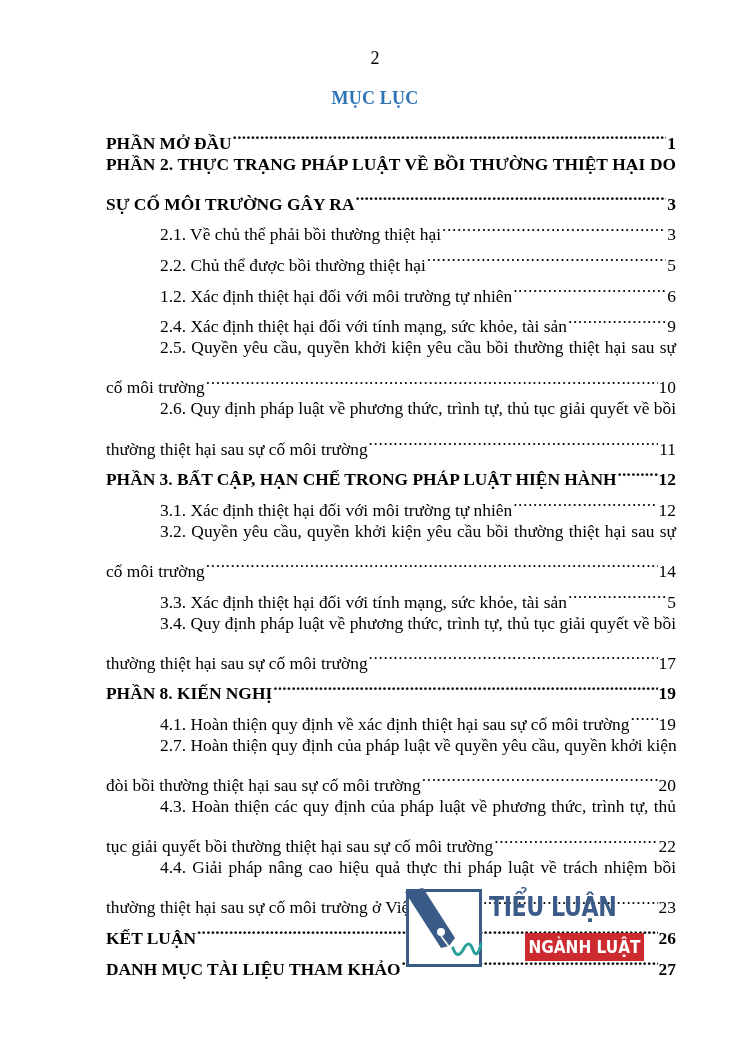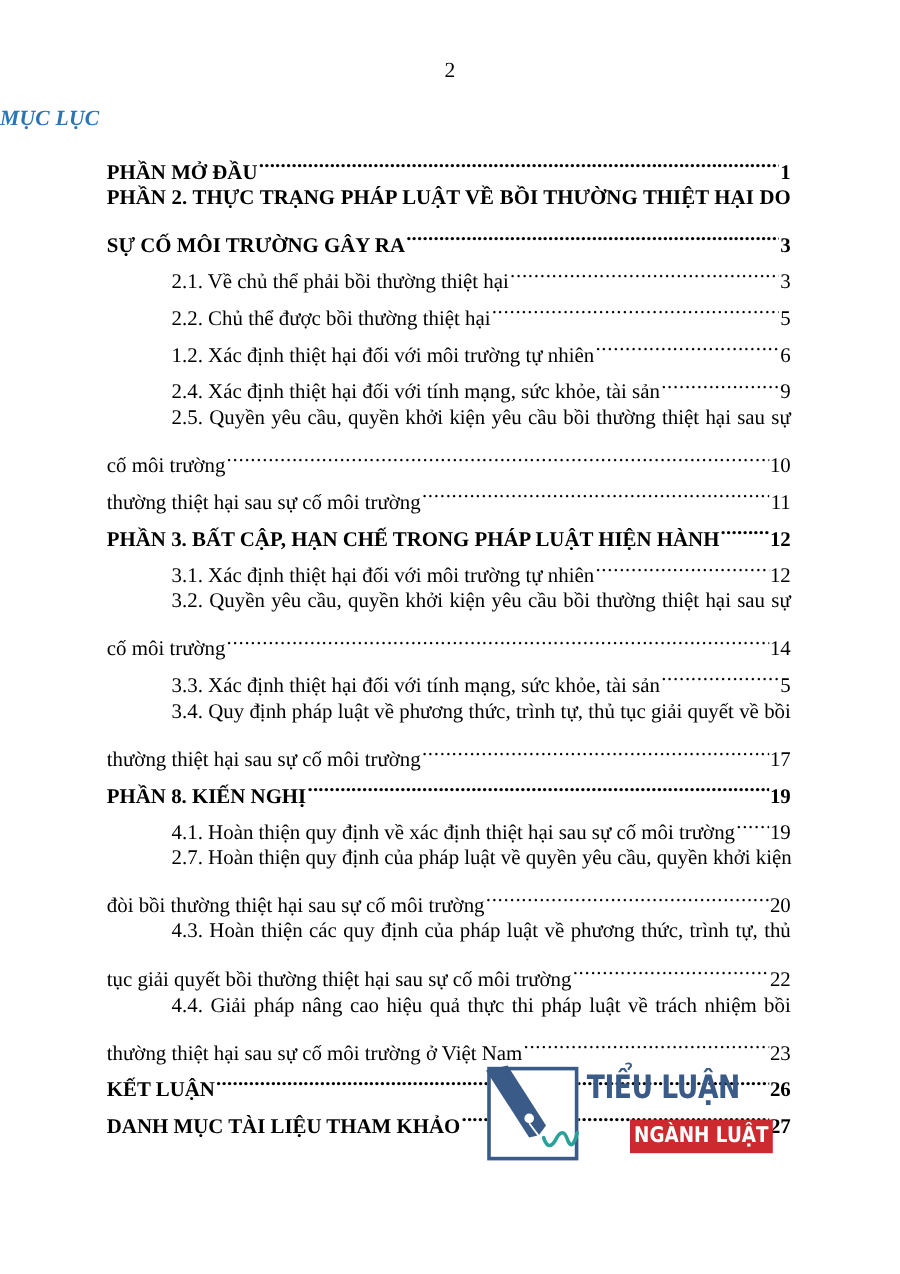--- a/index.html
+++ b/index.html
@@ -1,22 +1,22 @@
 <!DOCTYPE html>
 <html><head>
 <meta charset="utf-8">
 <style>
   html, body { margin: 0; padding: 0; background: #ffffff; }
   body { width: 750px; height: 1062px; position: relative; overflow: hidden;
          font-family: "Liberation Serif", "DejaVu Serif", serif; color: #000; }
   .page-number { position: absolute; top: 48px; left: 0; width: 750px; text-align: center;
                  font-size: 18px; }
-  .toc-title { position: absolute; top: 88px; left: 0; width: 750px; 
-               font-size: 18px; font-weight: bold; color: #2e74b5; letter-spacing: 0.2px; font-style: italic; }
-  .toc { position: absolute; top: 118px; left: 89px; width: 570px; font-family: Liberation Serif, serif; }
+  .toc-title { position: absolute; top: 88px; left: 0; width: 750px; text-align: center;
+               font-size: 18px; font-weight: bold; color: #2e74b5; letter-spacing: 0.2px; }
+  .toc { position: absolute; top: 118px; left: 106px; width: 570px; font-family: Liberation Serif, serif; }
   .line { position: relative; height: 30.6px; line-height: 30.6px; font-size: 17.4px;
           white-space: nowrap; display: flex; align-items: baseline; }
   .line.bold { font-weight: bold; }
   .line.indent { padding-left: 54px; }
   .line .text { flex: 0 0 auto; }
   .line .leader { flex: 1 1 auto; overflow: hidden; margin: 0 1px; position: relative; height: 30.6px; }
   .line .leader::before { content: "....................................................................................................................................................................................................................................";
           position: absolute; left: 0; bottom: 0; white-space: nowrap; letter-spacing: 0.6px; }
   .line.bold .leader::before { letter-spacing: 0.2px; }
   .line .page { flex: 0 0 auto; }
@@ -84,20 +84,23 @@
 
   <div class="line indent justify">
     <span class="text">2.5. Quyền yêu cầu, quyền khởi kiện yêu cầu bồi thường thiệt hại sau sự</span>
   </div>
   <div class="line">
     <span class="text">cố môi trường</span>
     <span class="leader"></span>
     <span class="page">10</span>
   </div>
 
+  <div class="line indent justify">
+    <span class="text">2.6. Quy định pháp luật về phương thức, trình tự, thủ tục giải quyết về bồi</span>
+  </div>
   <div class="line">
     <span class="text">thường thiệt hại sau sự cố môi trường</span>
     <span class="leader"></span>
     <span class="page">11</span>
   </div>
 
   <div class="line bold">
     <span class="text">PHẦN 3. BẤT CẬP, HẠN CHẾ TRONG PHÁP LUẬT HIỆN HÀNH</span>
     <span class="leader"></span>
     <span class="page">12</span>

